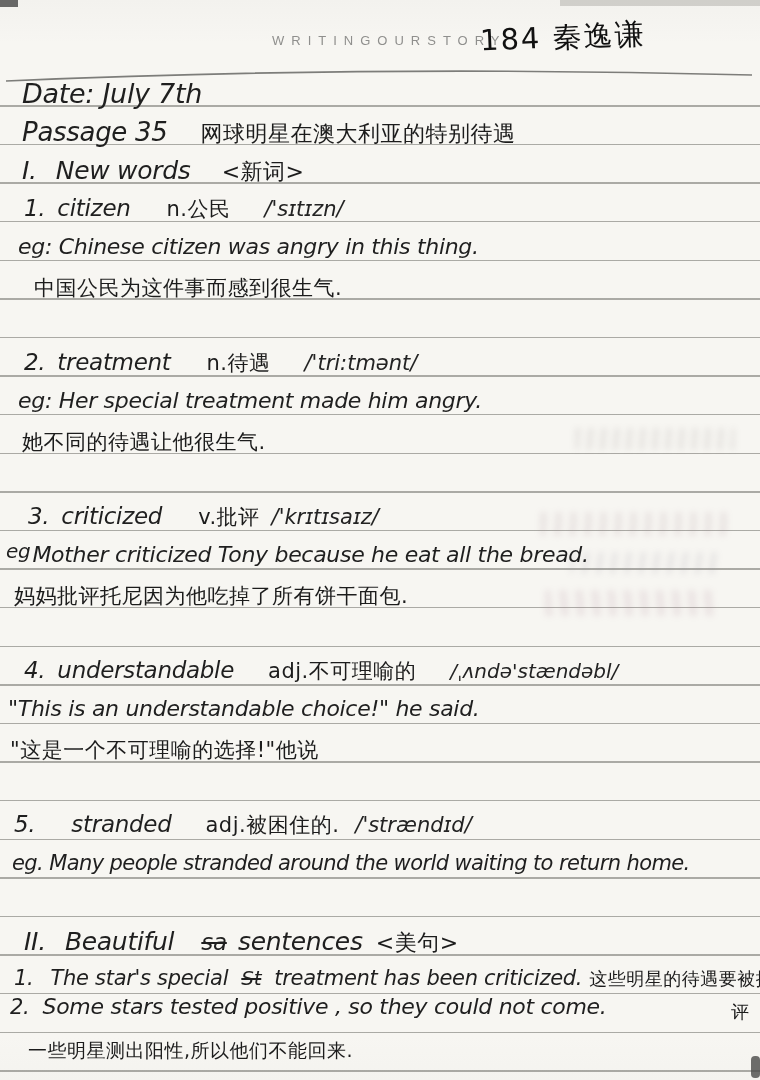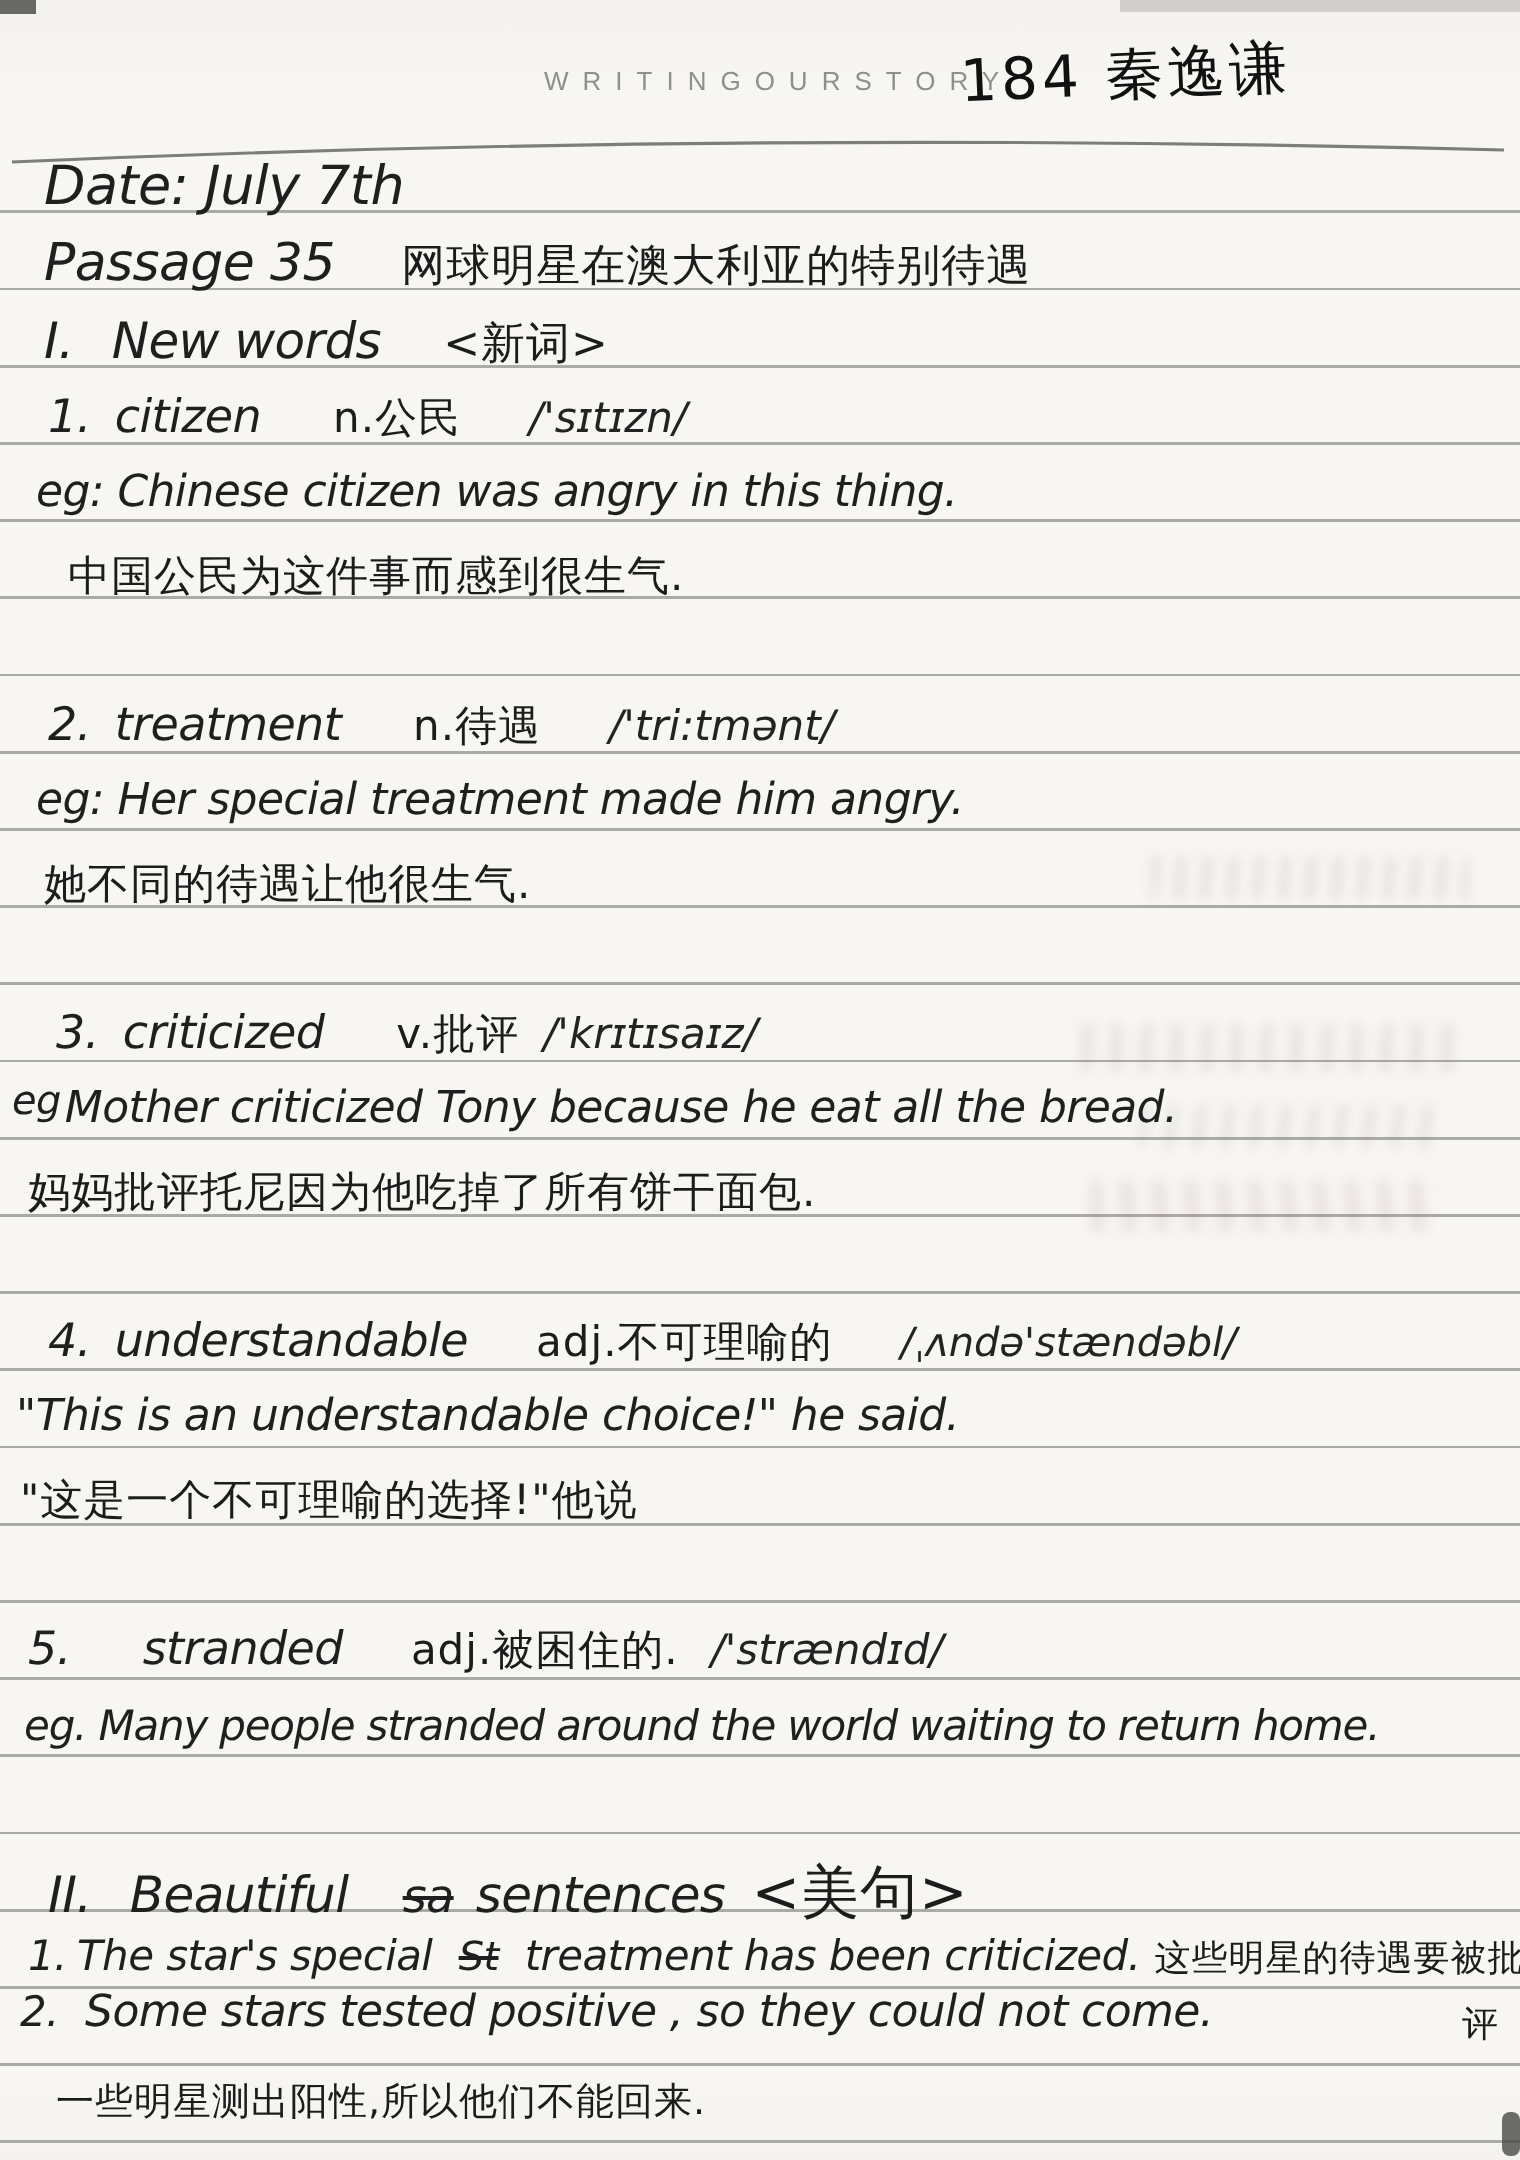--- a/index.html
+++ b/index.html
@@ -113,26 +113,26 @@
     <span class="zh gap3" style="font-size:21px;">adj.被困住的.</span>
     <span class="phon gap3" style="font-size:21px;margin-left:16px;">/'strændɪd/</span>
   </div>
   <div class="line hand" style="top:851px;left:12px;font-size:21px;letter-spacing:-0.6px;">eg. Many people stranded around the world waiting to return home.</div>
 
   <div class="line" style="top:927px;left:24px;">
     <span class="hand" style="font-size:25px;">II.</span>
     <span class="hand" style="font-size:25px;margin-left:14px;">Beautiful</span>
     <del class="hand" style="font-size:23px;margin-left:22px;">sa</del>
     <span class="hand" style="font-size:25px;margin-left:6px;">sentences</span>
-    <span class="zh" style="font-size:29px;margin-left:8px;">&lt;美句&gt;</span>
+    <span class="zh" style="font-size:22px;margin-left:8px;">&lt;美句&gt;</span>
   </div>
 
   <div class="line" style="top:966px;left:14px;">
     <span class="hand" style="font-size:21px;">1.</span>
-    <span class="hand" style="font-size:21px;margin-left:0;">The star's special</span>
+    <span class="hand" style="font-size:21px;margin-left:12px;">The star's special</span>
     <del class="hand" style="font-size:20px;margin-left:8px;">St</del>
     <span class="hand" style="font-size:21px;margin-left:8px;">treatment has been criticized.</span>
     <span class="zh" style="font-size:18px;margin-left:2px;">这些明星的待遇要被批</span>
   </div>
   <div class="line zh" style="top:1000px;left:731px;font-size:18px;">评</div>
 
   <div class="line" style="top:994px;left:10px;">
     <span class="hand" style="font-size:21px;">2.</span>
     <span class="hand" style="font-size:22px;margin-left:8px;">Some stars tested positive , so they could not come.</span>
   </div>

